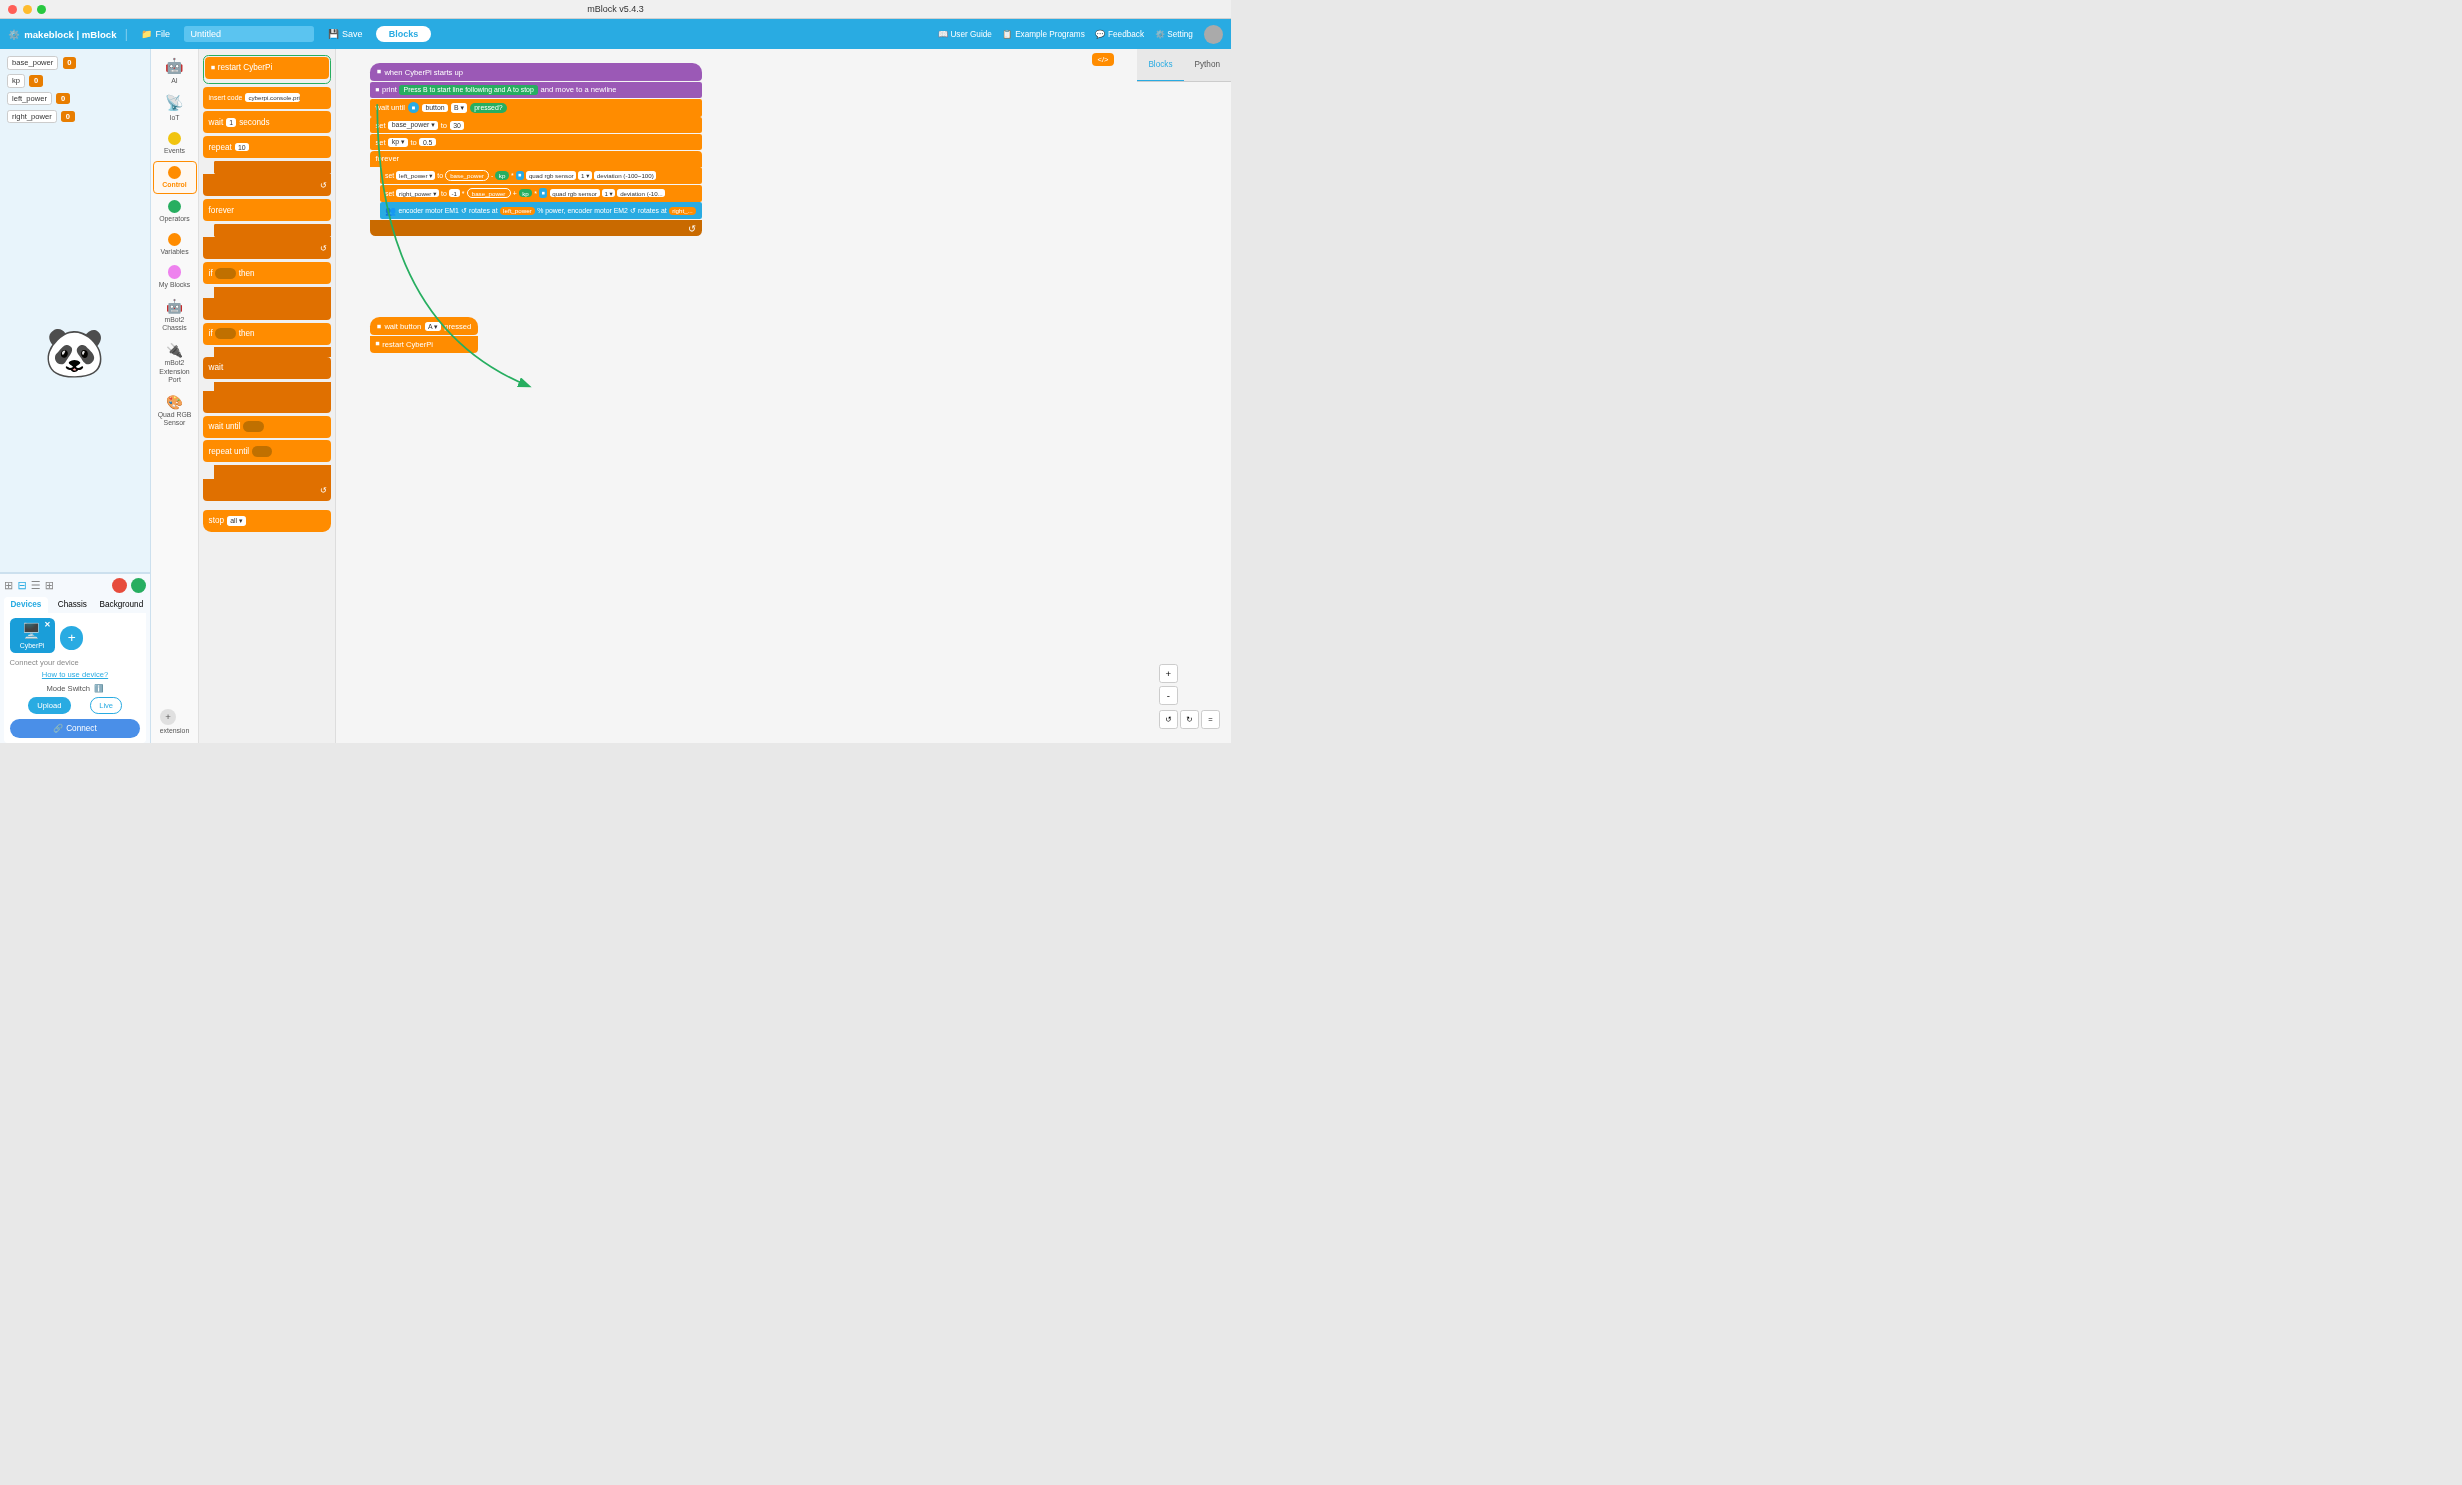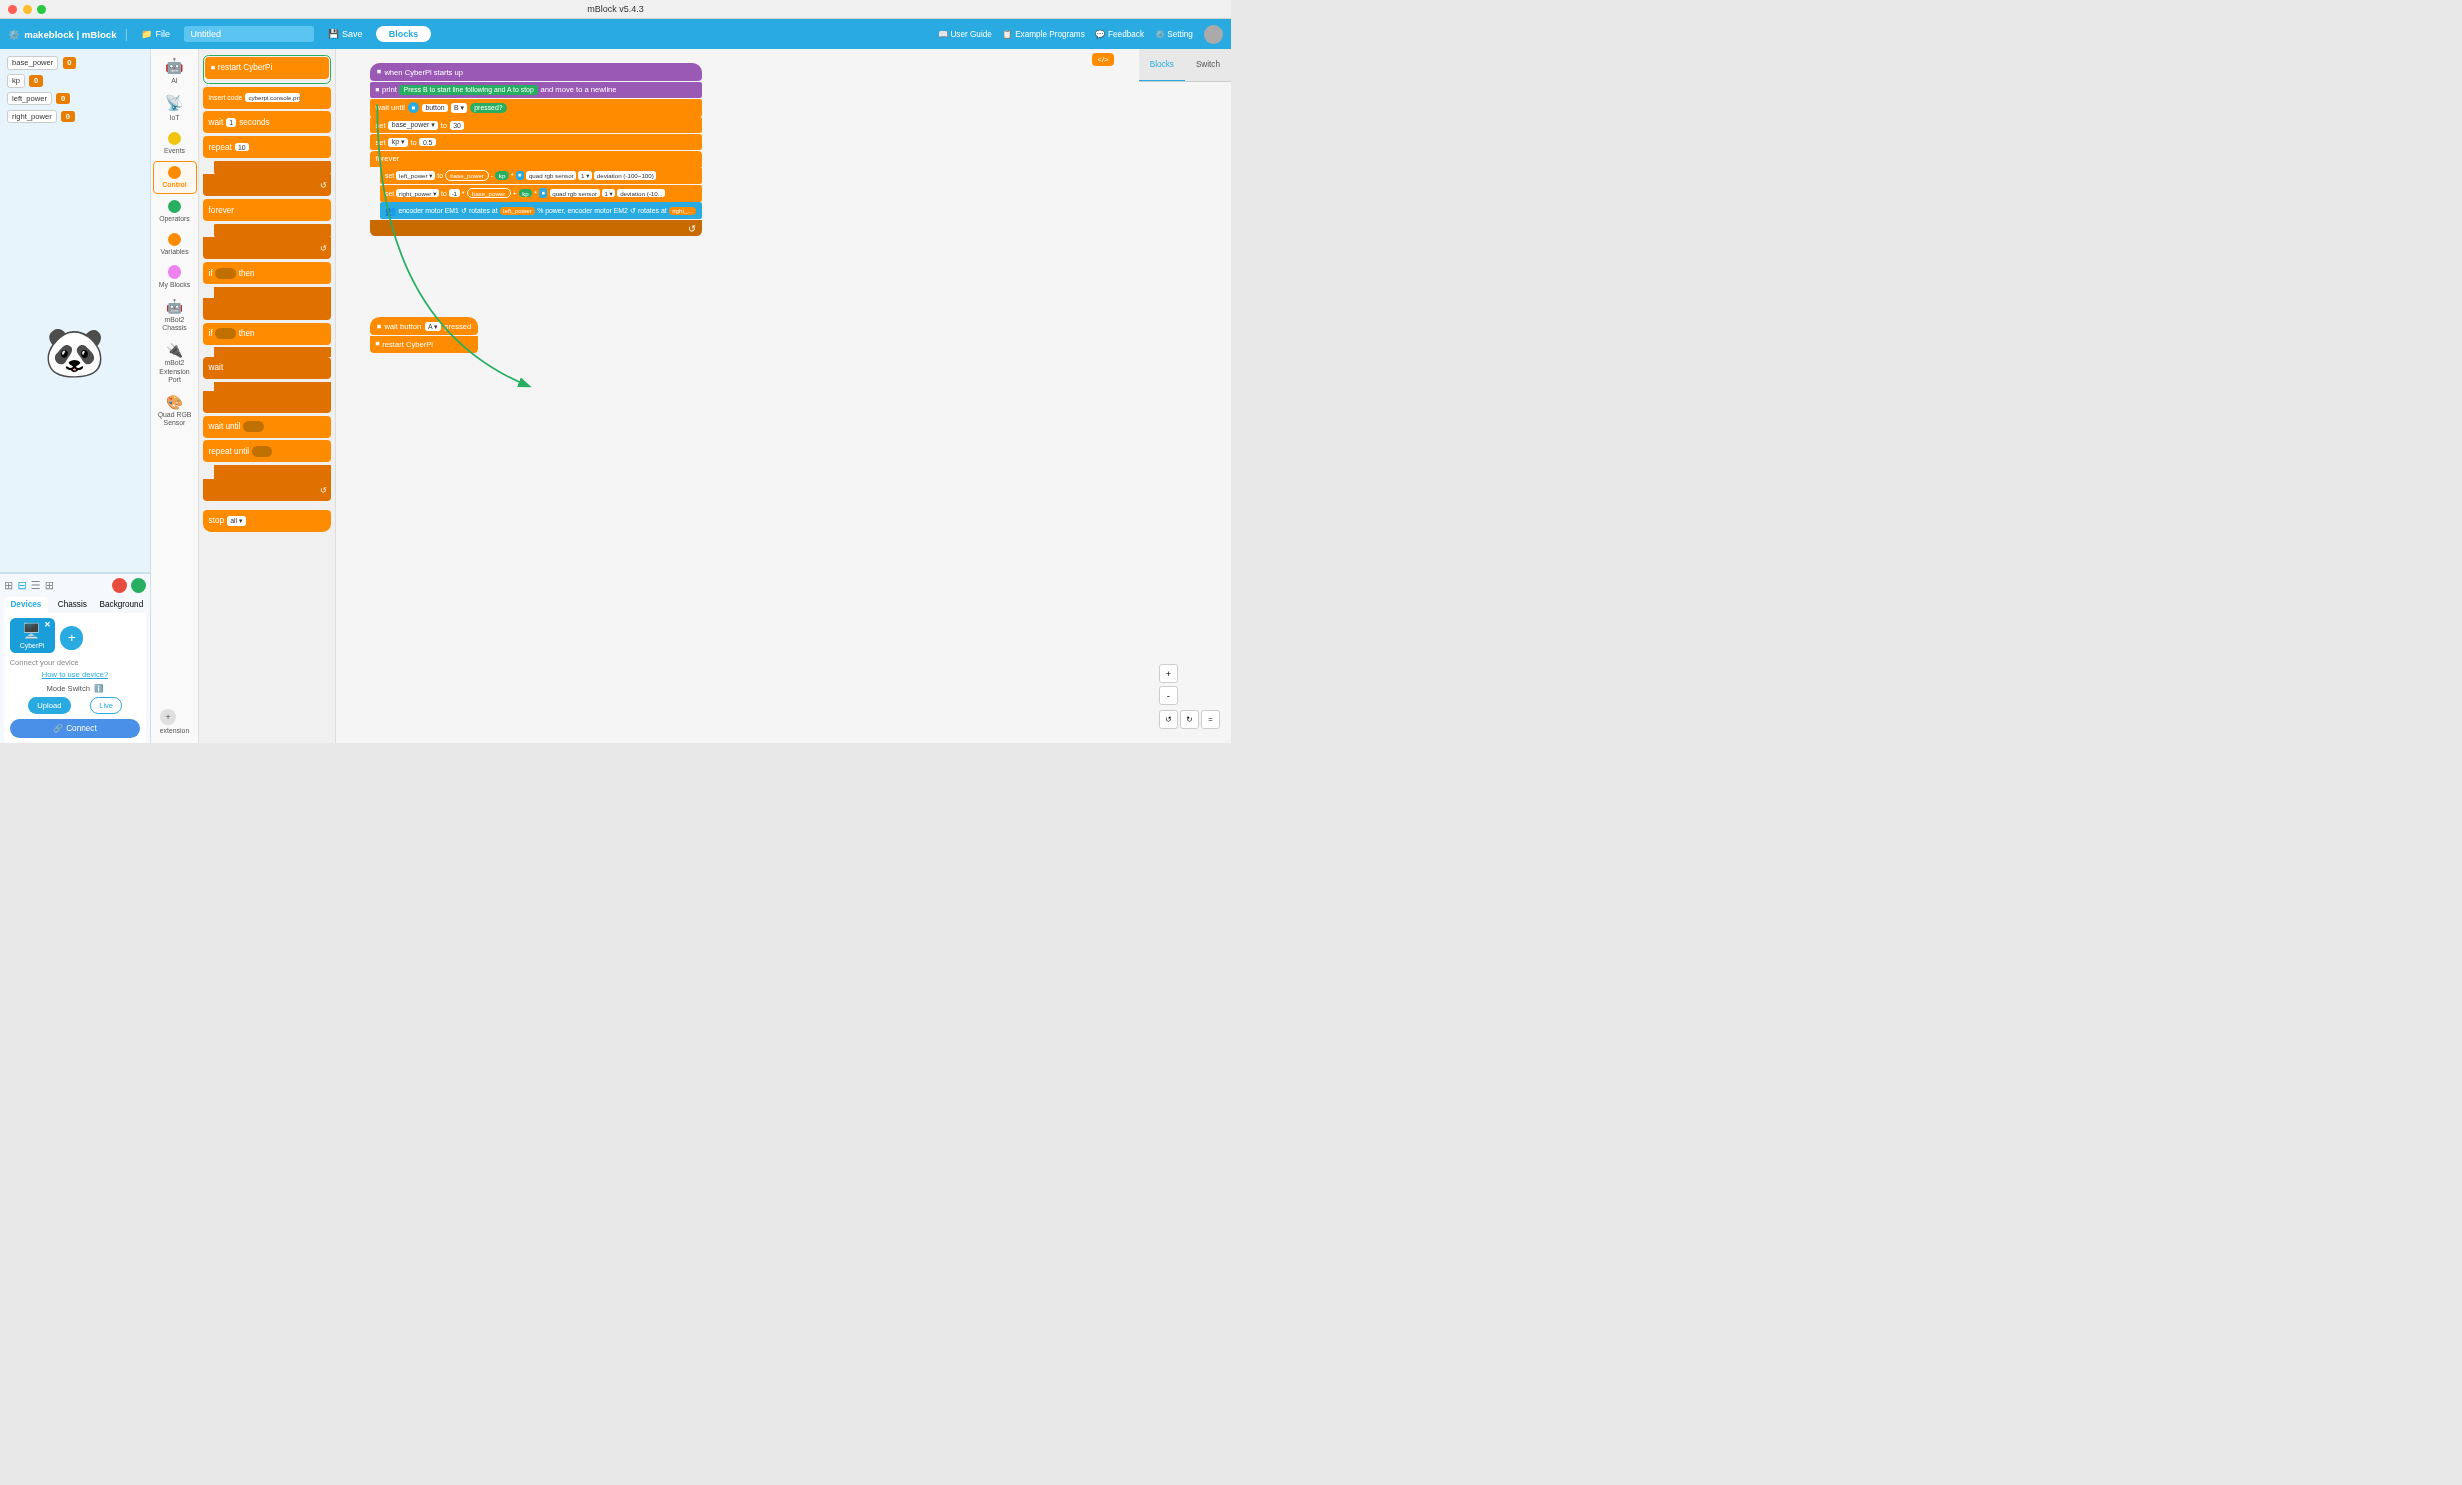--- a/index.html
+++ b/index.html
@@ -342,21 +342,21 @@
       <span>stop</span>
       <span class="sb-dropdown">all ▾</span>
     </div>
 
   </div>
 
   <div class="canvas-area">
 
     <div class="canvas-tabs">
       <div class="canvas-tab active">Blocks</div>
-      <div class="canvas-tab">Switch</div>
+      <div class="canvas-tab">Python</div>
     </div>
 
     <div style="position:absolute;right:117px;top:4.1px;background:#ff8c00;color:white;border-radius:4.1px;padding:2.1px 5.5px;font-size:7.6px;cursor:pointer;z-index:10;">&lt;/&gt;</div>
 
     <svg style="position:absolute;top:0;left:0;width:100%;height:100%;pointer-events:none;z-index:5;" viewBox="0 0 1302 1009" width="895" height="693">
       <defs>
         <marker id="arrowhead" markerWidth="8" markerHeight="8" refX="6" refY="3" orient="auto">
           <polygon points="0 0, 8 3, 0 6" fill="#27ae60"></polygon>
         </marker>
       </defs>

